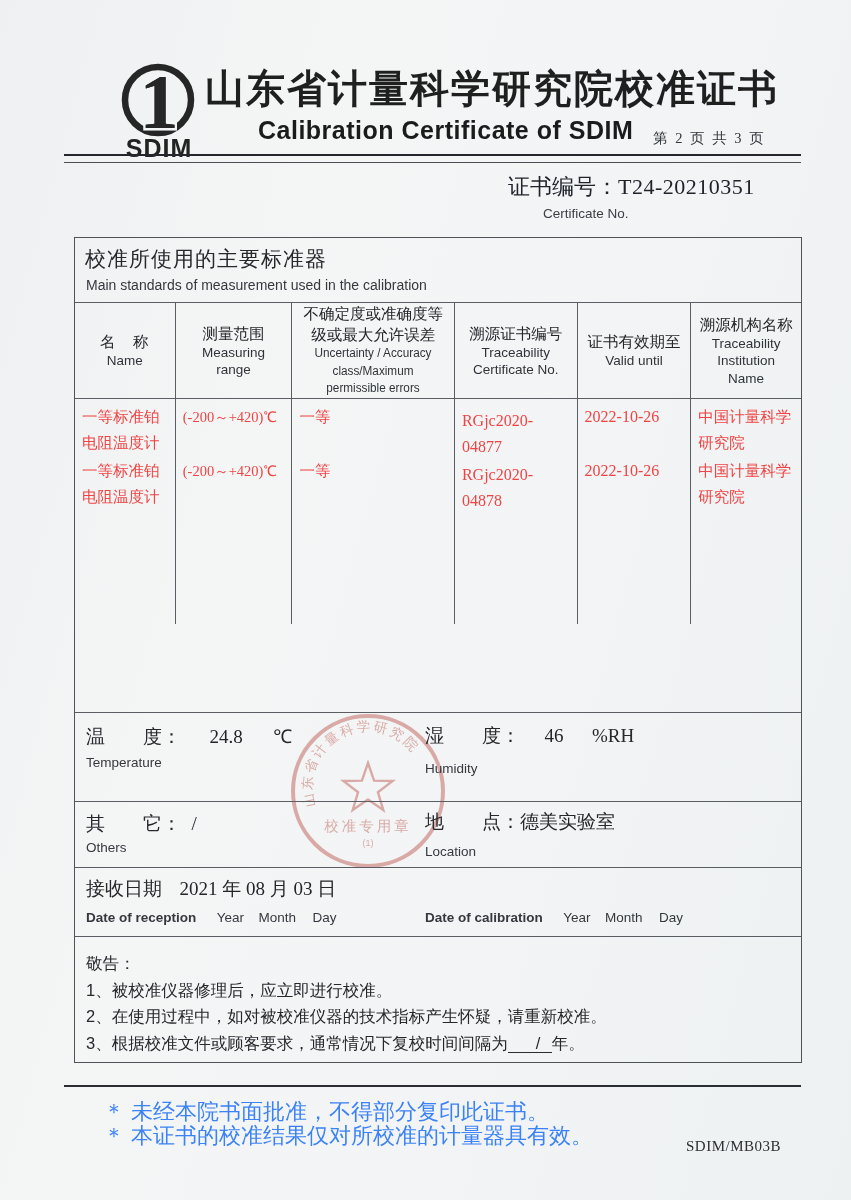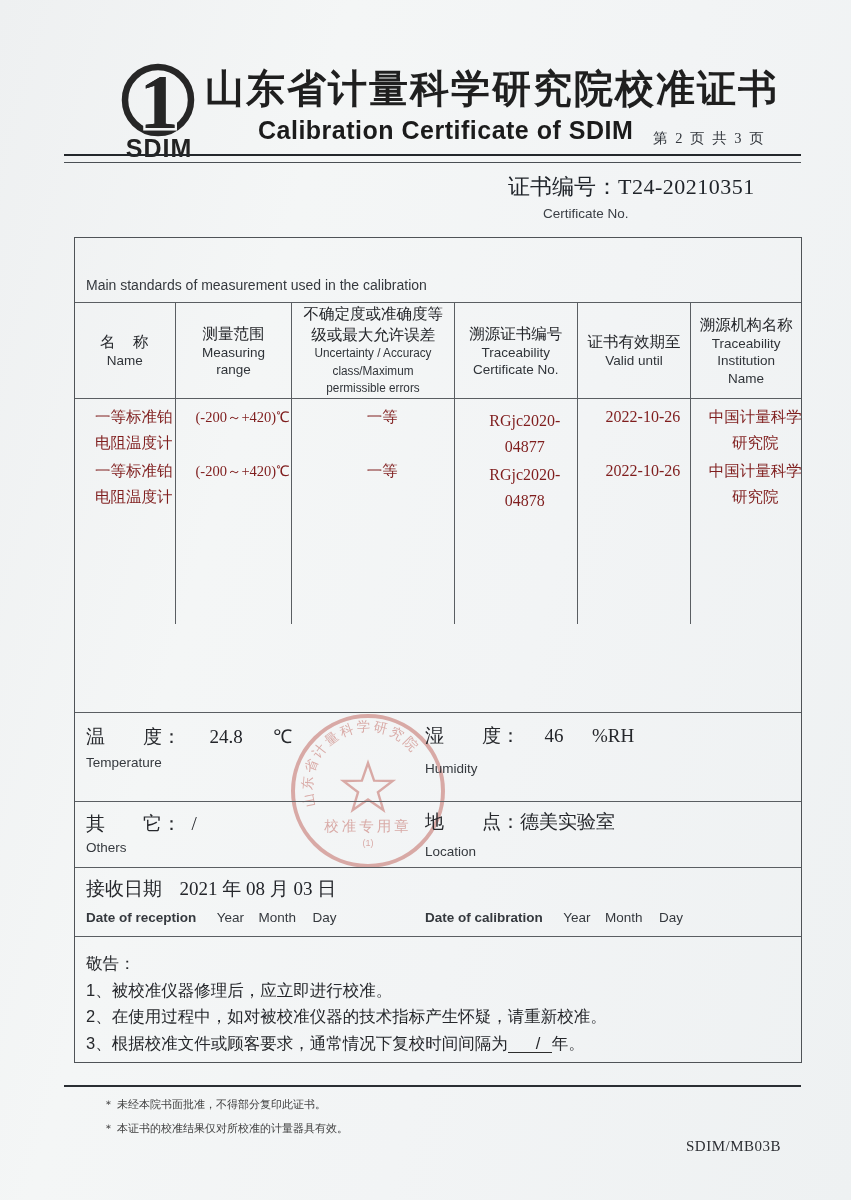--- a/index.html
+++ b/index.html
@@ -33,37 +33,37 @@
   .hdr-row{display:flex;height:96px;border-bottom:1.2px solid #5a5e62;box-sizing:border-box;}
   .body-row{display:flex;flex:1;}
   .col{box-sizing:border-box;border-right:1.1px solid #5a5e62;position:relative;}
   .col:last-child{border-right:none;}
   .c1{width:101px;} .c2{width:117px;} .c3{width:163px;} .c4{width:123px;} .c5{width:114px;} .c6{width:110px;}
   .hdr-cell{display:flex;flex-direction:column;align-items:center;justify-content:center;text-align:center;height:100%;}
   .hdr-cn{font-size:15.5px;line-height:21px;color:#24262a;}
   .hdr-cn.sp{letter-spacing:1px;}
   .hdr-en{font-size:13.5px;line-height:17.5px;color:#303439;}
   .hdr-en.narrow{font-size:12.5px;display:inline-block;transform:scaleX(.94);transform-origin:center;}
-  .cell-entry{position:absolute;left:8px;width:100%;box-sizing:border-box;padding:0 5px 0 7px;font-size:15.5px;line-height:26px;color:#7f1d1d;text-align:center;}
+  .cell-entry{position:absolute;left:0;width:100%;box-sizing:border-box;padding:0 5px 0 7px;font-size:15.5px;line-height:26px;color:#ef4444;}
   .cell-entry.serif{font-family:"Liberation Serif",serif;font-size:16px;}
   .e1{top:5px;} .e2{top:59px;}
   
   .env-label{font-size:19px;color:#26282c;}
   .env-val{font-family:"Liberation Serif",serif;font-size:19px;color:#23252a;}
   .env-sub{font-size:13.5px;color:#35393e;}
   .rcol{position:absolute;left:350px;}
   .lcol{position:absolute;left:11px;}
   .date-units span{margin-left:16px;font-size:13.5px;color:#35393e;}
   .date-units .first{margin-left:0;font-weight:bold;}
   
   .notice-line{font-size:16.5px;line-height:26.5px;color:#26282c;}
   .blank-slash{display:inline-block;min-width:44px;text-align:center;border-bottom:1px solid #2d2d2d;line-height:17px;}
   
   .rule-bottom{left:64px;top:1085px;width:737px;height:2.4px;background:#2a2e33;}
-  .footnote{left:103px;font-size:11px;color:#404040;white-space:nowrap;}
+  .footnote{left:103px;font-size:22px;color:#3b82f6;white-space:nowrap;}
   .form-code{left:686px;top:1138px;font-size:15px;font-family:"Liberation Serif",serif;color:#2c2e33;letter-spacing:.5px;}
   
   .stamp{left:286px;top:709px;width:164px;height:166px;z-index:1;opacity:.5;filter:blur(.7px);}
 </style>
 </head>
 <body>
 
 <div class="abs logo-wrap">
   <svg width="100" height="104" viewBox="0 0 100 104">
     <circle cx="46" cy="42" r="33" fill="none" stroke="#262626" stroke-width="6.5"></circle>
@@ -92,20 +92,21 @@
       <textPath href="#sealArc" startOffset="2%">山东省计量科学研究院</textPath>
     </text>
     <text x="82" y="122" text-anchor="middle" font-size="14.5" letter-spacing="3" stroke="none">校准专用章</text>
     <text x="82" y="137" text-anchor="middle" font-size="9" stroke="none">(1)</text>
   </g>
 </svg>
 
 <div class="abs outer">
 
   <div class="sec" style="top:0;height:64px;">
+    <div class="abs sec-title-cn" style="left:10px;top:7px;">校准所使用的主要标准器</div>
     <div class="abs sec-title-en" style="left:11px;top:39px;">Main standards of measurement used in the calibration</div>
   </div>
 
   <div class="std-grid">
     <div class="hdr-row">
       <div class="col c1">
           <div class="hdr-cell">
         <span class="hdr-cn sp">名　称</span>
         <span class="hdr-en">Name</span>
       </div>

